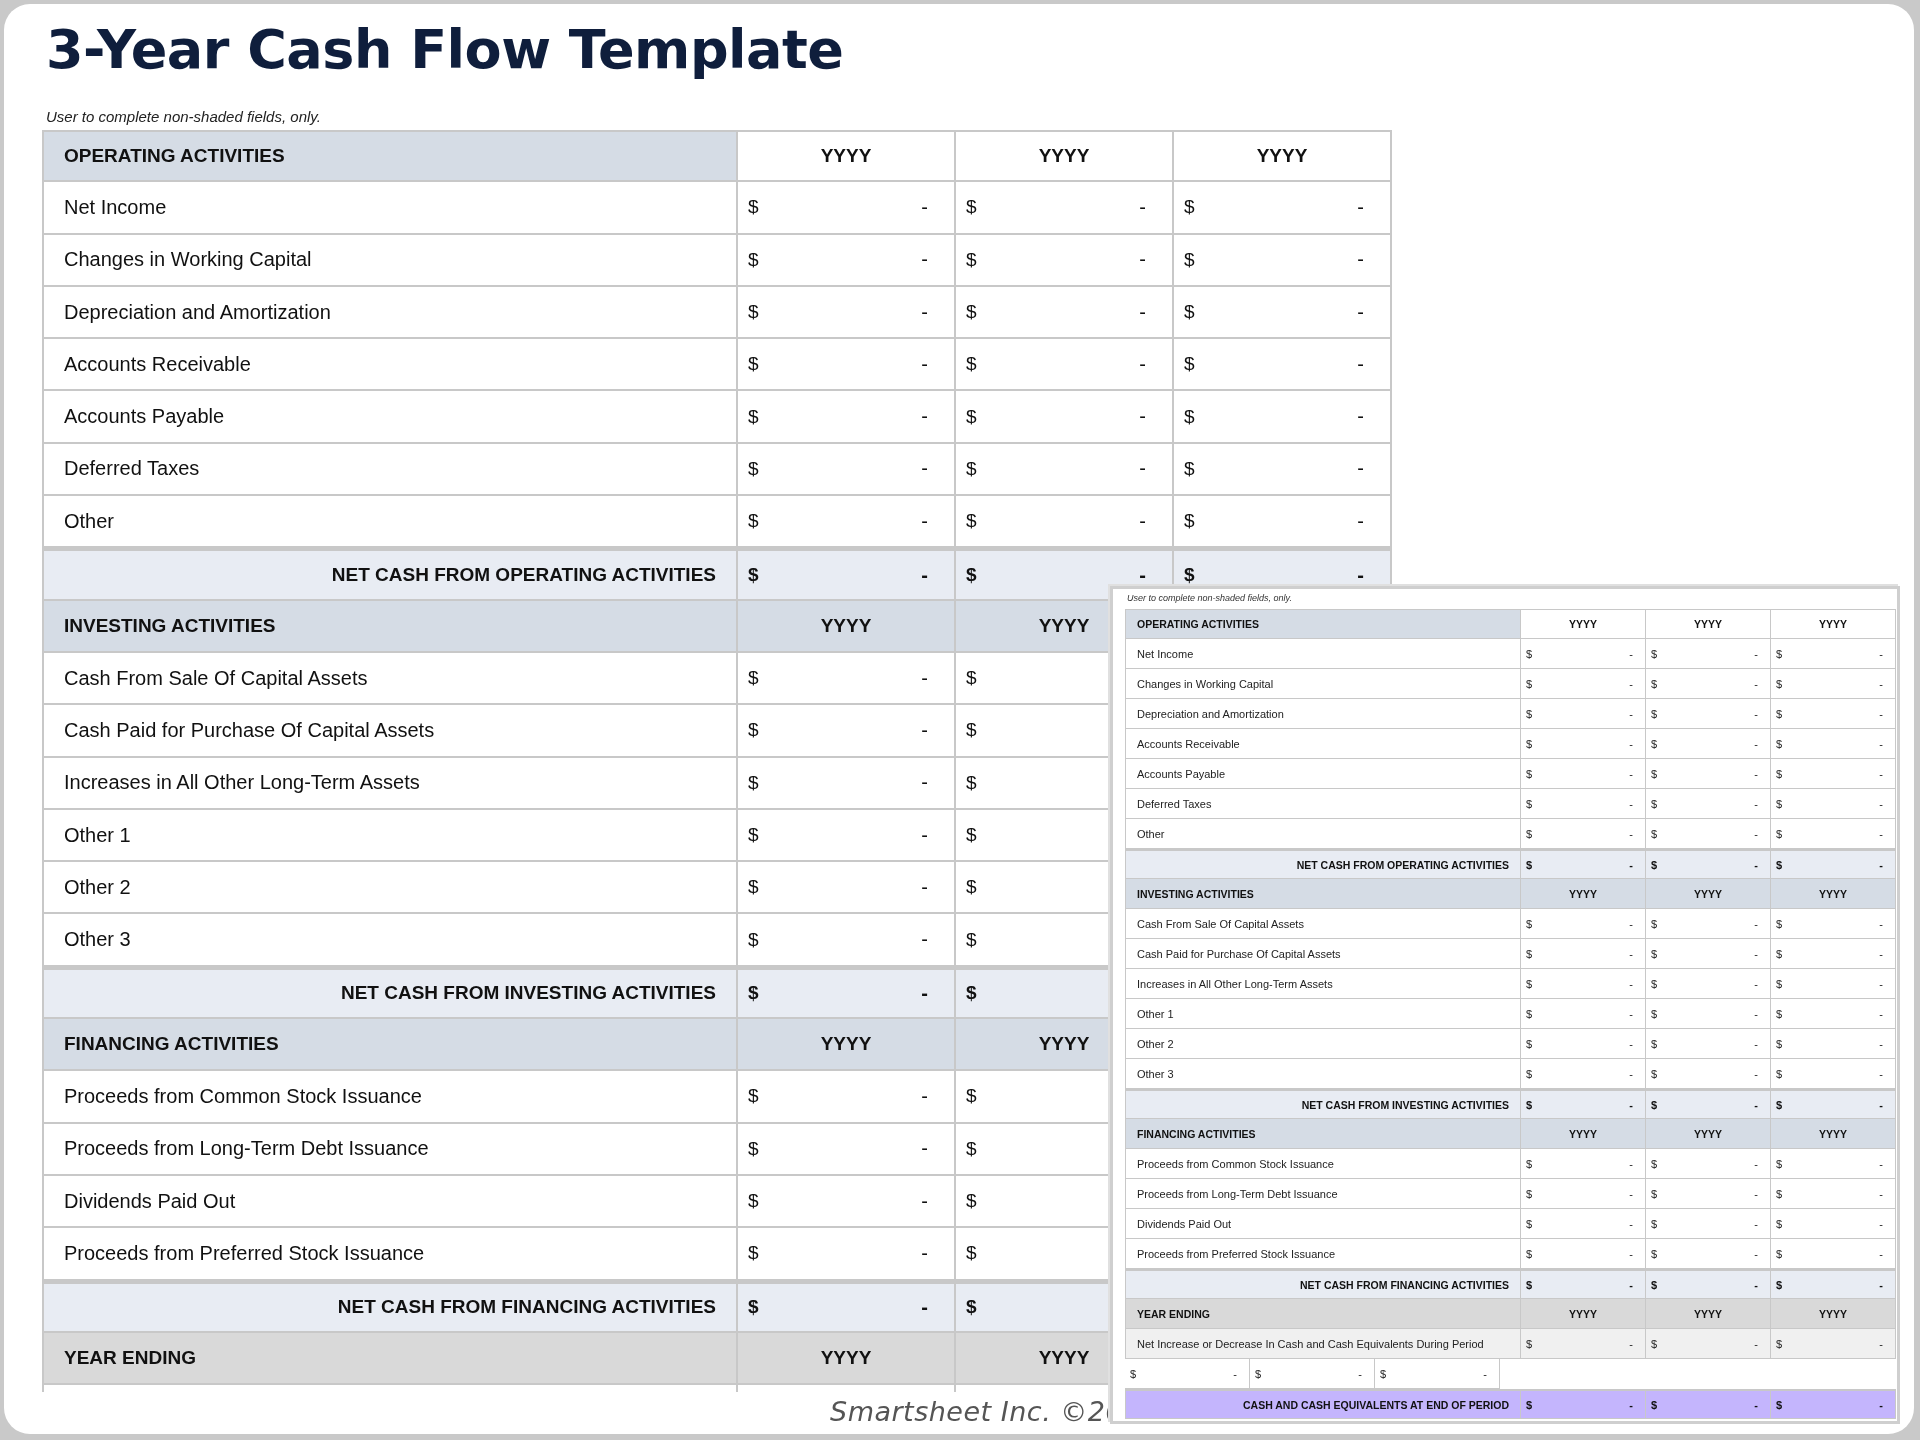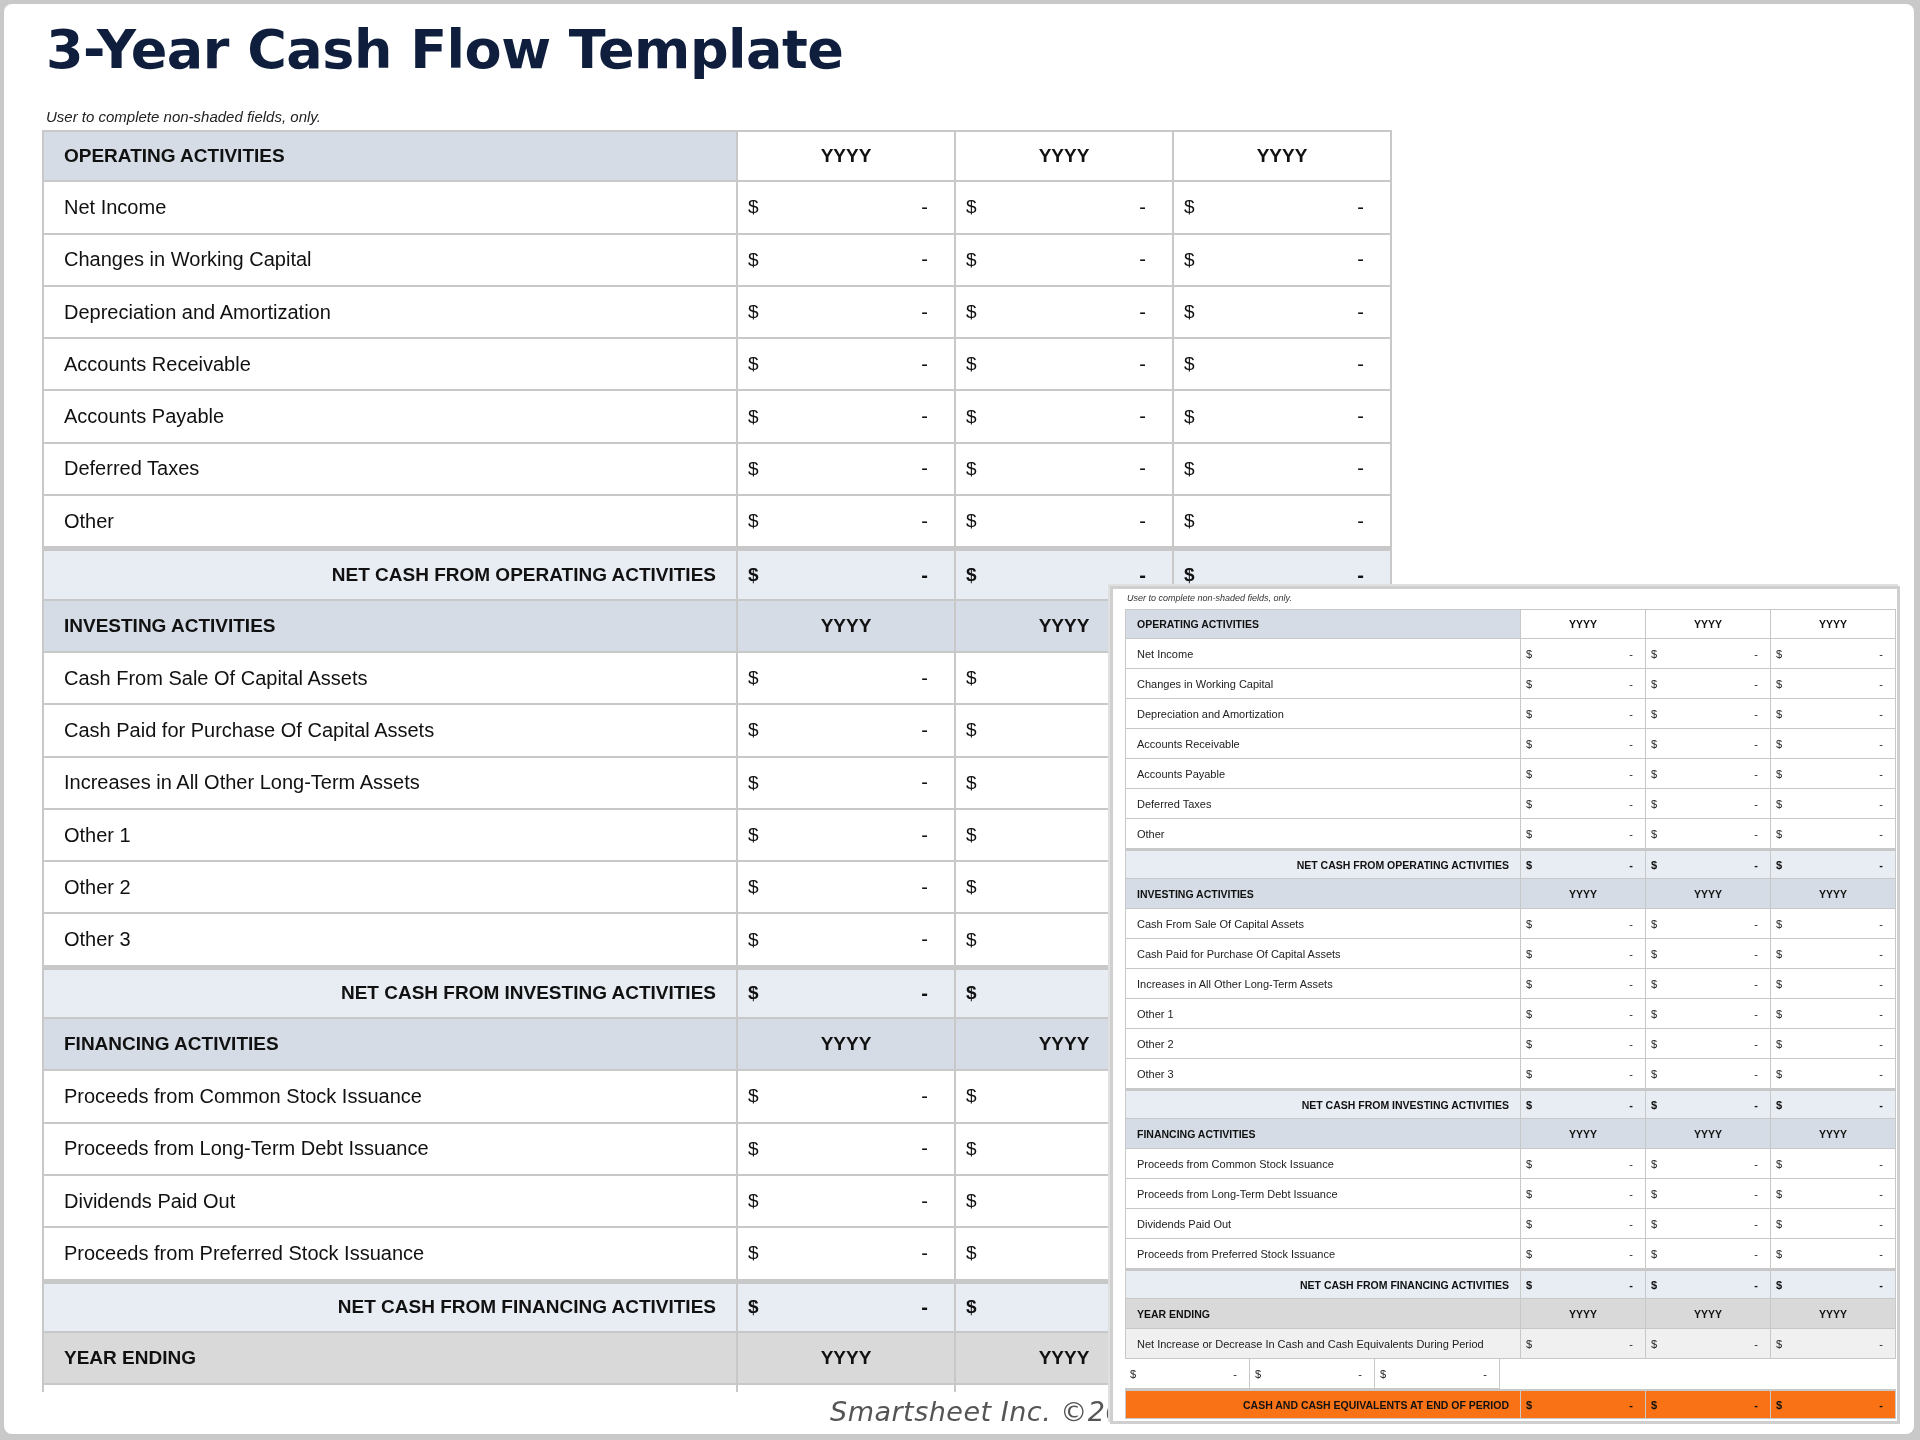--- a/index.html
+++ b/index.html
@@ -1,21 +1,21 @@
 <!DOCTYPE html>
 <html><head>
 <meta charset="utf-8">
 <style>
   * { box-sizing: border-box; margin: 0; padding: 0; }
   html, body { width: 1920px; height: 1440px; background: #c9c9c9; overflow: hidden; }
   body { font-family: "DejaVu Sans", "Liberation Sans", sans-serif; color: #111; }
 
   .frame {
     position: absolute; left: 4px; top: 4px; width: 1910px; height: 1430px;
-    background: #ffffff; border-radius: 8px;
+    background: #ffffff; border-radius: 26px;
     overflow: hidden;
   }
 
   .title {
     position: absolute; left: 42px; top: 14px;
     font-family: "DejaVu Sans", sans-serif; font-weight: bold;
     font-size: 54px; color: #0f1e3c; letter-spacing: -0.5px;
   }
   .subtitle {
     position: absolute; left: 42px; top: 104px;
@@ -64,21 +64,21 @@
   }
   .icell.label { width: 396px; padding-left: 11px; border-left: 1px solid #c8c8c8; }
   .icell.year { width: 125px; justify-content: center; font-weight: bold; font-size: 10.5px; }
   .icell.money { width: 125px; justify-content: space-between; padding: 0 12px 0 5px; }
   .irow.head .icell { background: #d5dce5; font-weight: bold; font-size: 10.5px; color: #111; }
   .irow.head .icell.year { background: #ffffff; }
   .irow.head.shaded .icell.year { background: #d5dce5; }
   .irow.head.gray .icell, .irow.head.gray .icell.year { background: #d9d9d9; }
   .irow.total .icell { background: #e8ecf3; font-weight: bold; border-top: 2px solid #c8c8c8; color: #111; }
   .irow.total .icell.label { justify-content: flex-end; padding-right: 11px; font-size: 10.5px; }
-  .irow.total.gray .icell { background: #f97316; }
+  .irow.total.gray .icell { background: #c4b5fd; }
   .irow.light .icell { background: #f0f0f0; }
   .irow.first .icell { border-top: 1px solid #c8c8c8; }
 
   .footer {
     position: absolute; left: 826px; top: 1392px; font-size: 27px; font-style: italic; color: #555;
     font-family: "DejaVu Sans", sans-serif; letter-spacing: 0.5px;
   }
 </style>
 </head>
 <body>

